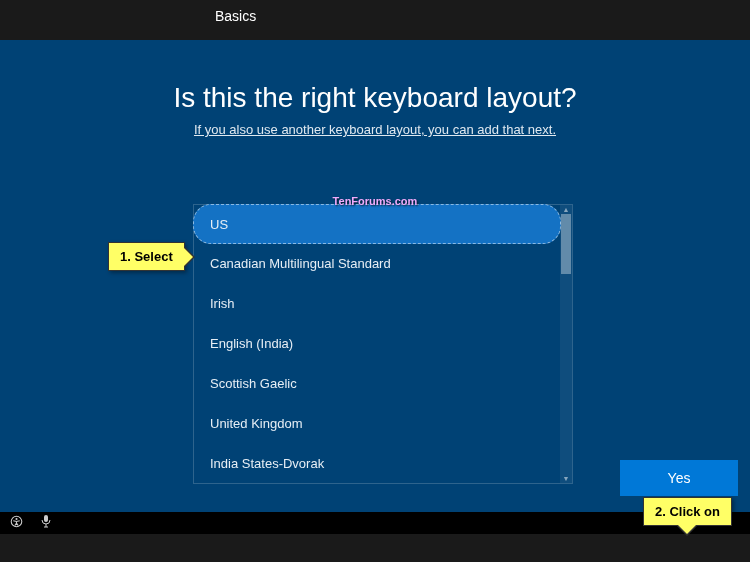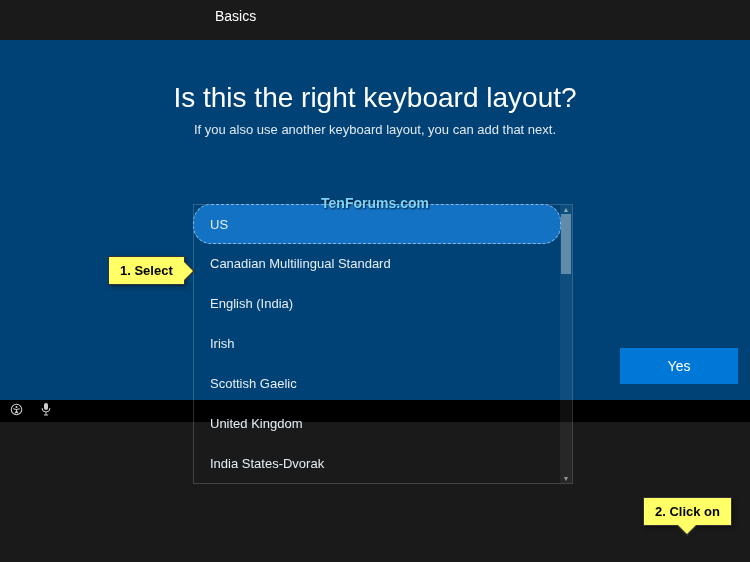--- a/index.html
+++ b/index.html
@@ -1,40 +1,40 @@
 <!DOCTYPE html>
 <html><head>
   <meta charset="utf-8">
   <style>
     * { margin: 0; padding: 0; box-sizing: border-box; font-family: "Segoe UI", Arial, sans-serif; }
     body { width: 750px; height: 562px; background: #1a1a1a; overflow: hidden; position: relative; }
     
     .topbar { height: 40px; background: #1a1a1a; display: flex; align-items: center; padding-left: 185px; }
     .tab { height: 56px; padding: 0 60px 6px 30px; color: #fff; font-size: 14px; display: flex; align-items: center; border-bottom: 2px solid #fff; font-weight: 400; }
     
-    .main { height: 360px; background: #004275; position: relative; }
+    .main { height: 472px; background: #004275; position: relative; }
     
     .heading { text-align: center; padding-top: 42px; }
     .title { color: #fff; font-size: 28px; font-weight: 300; }
-    .subtitle { color: #e0e9f0; font-size: 13px; margin-top: 8px; font-weight: 400; }
+    .subtitle { color: #e0e9f0; font-size: 13px; margin-top: 8px; font-weight: 400; text-decoration: underline; }
     
     .listbox { position: absolute; left: 193px; top: 164px; width: 380px; height: 280px; border: 1px solid rgba(255,255,255,0.18); display: flex; }
     .list-inner { flex: 1; }
     .list-item { height: 40px; padding-left: 16px; display: flex; align-items: center; color: #e6eef5; font-size: 13px; cursor: pointer; border-radius: 18px; }
     .list-item.selected { background: #1472c4; border: 1px dashed rgba(255,255,255,0.5); margin: -1px; }
     .scrollbar { width: 12px; background: rgba(255,255,255,0.06); position: relative; }
     .thumb { position: absolute; top: 9px; left: 1px; right: 1px; height: 60px; background: rgba(255,255,255,0.35); }
     .arrow { position: absolute; left: 0; right: 0; height: 9px; display: flex; align-items: center; justify-content: center; color: rgba(255,255,255,0.5); font-size: 7px; }
     
     .yes-btn { position: absolute; right: 12px; bottom: 16px; width: 118px; height: 36px; background: #0078d7; color: #fff; border: none; font-size: 14px; cursor: pointer; }
     
-    .watermark { position: absolute; top: 155px; left: 50%; transform: translateX(-50%); color: #7dd3fc; font-size: 14px; font-weight: bold; text-shadow: 1px 1px 2px rgba(0,0,0,0.7); z-index: 10; pointer-events: none; }
+    .watermark { position: absolute; top: 155px; left: 50%; transform: translateX(-50%); color: #f0abfc; font-size: 11px; font-weight: bold; text-shadow: 1px 1px 2px rgba(0,0,0,0.7); z-index: 10; pointer-events: none; }
     
     .callout { position: absolute; background: #ffff66; border: 1px solid #333; padding: 6px 11px; font-size: 13px; font-weight: bold; color: #000; box-shadow: 2px 2px 4px rgba(0,0,0,0.35); z-index: 5; white-space: nowrap; pointer-events: none; }
-    .c1 { left: 108px; top: 216px; }
+    .c1 { left: 108px; top: 202px; }
     .c1::after { content: ""; position: absolute; left: 100%; top: 50%; transform: translateY(-50%); width: 0; height: 0; border: 9px solid transparent; border-left-color: #ffff66; }
     .c1::before { content: ""; position: absolute; left: 100%; top: 50%; transform: translateY(-50%); width: 0; height: 0; border: 10px solid transparent; border-left-color: #333; margin-left: 1px; }
     .c2 { right: 18px; top: 457px; text-align: center; }
     .c2::after { content: ""; position: absolute; left: 50%; top: 100%; transform: translateX(-50%); width: 0; height: 0; border: 9px solid transparent; border-top-color: #ffff66; }
     .c2::before { content: ""; position: absolute; left: 50%; top: 100%; transform: translateX(-50%); width: 0; height: 0; border: 10px solid transparent; border-top-color: #333; margin-top: 1px; }
     
     .bottombar { height: 22px; background: #000; display: flex; align-items: center; padding-left: 10px; gap: 18px; }
     .accessibility-icon, .mic-icon { color: #ccc; font-size: 12px; cursor: pointer; }
     .mic-svg { width: 10px; height: 13px; }
   </style>
@@ -57,24 +57,24 @@
 
   <div class="listbox">
     <div class="list-inner">
       <div class="list-item selected">
           <span>US</span>
         </div>
       <div class="list-item">
           <span>Canadian Multilingual Standard</span>
         </div>
       <div class="list-item">
-          <span>English (India)</span>
+          <span>Irish</span>
         </div>
       <div class="list-item">
-          <span>Irish</span>
+          <span>English (India)</span>
         </div>
       <div class="list-item">
           <span>Scottish Gaelic</span>
         </div>
       <div class="list-item">
           <span>United Kingdom</span>
         </div>
       <div class="list-item">
           <span>India States-Dvorak</span>
         </div>

